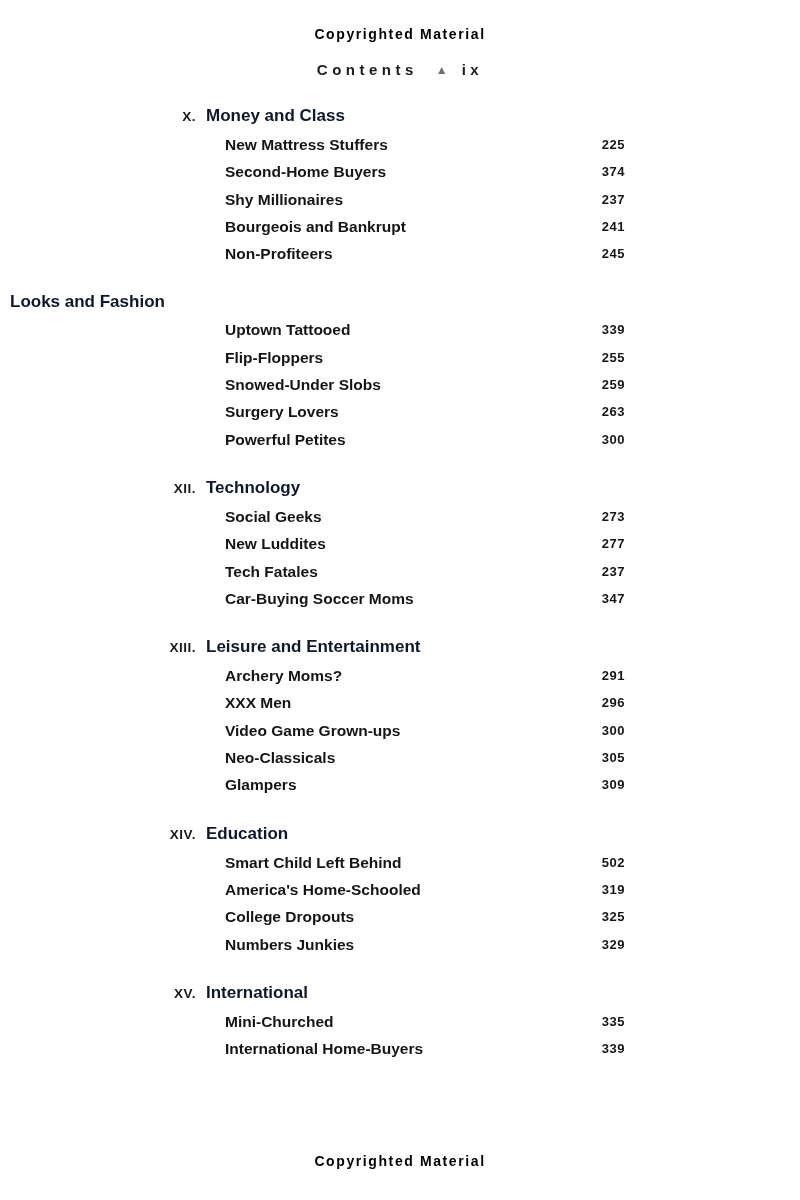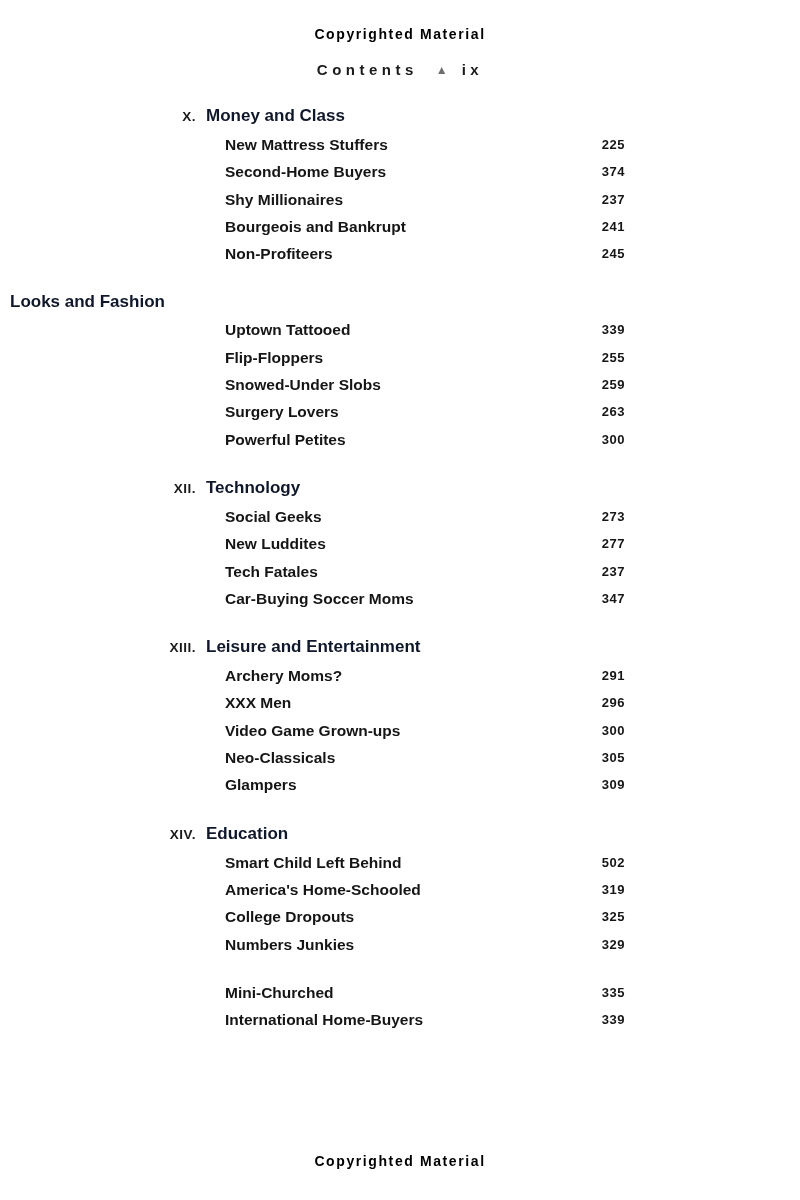--- a/index.html
+++ b/index.html
@@ -224,20 +224,24 @@
       <div class="entry">
         <span class="entry-label">College Dropouts</span>
         <span class="entry-page">325</span>
       </div>
       <div class="entry">
         <span class="entry-label">Numbers Junkies</span>
         <span class="entry-page">329</span>
       </div>
     </div>
     <div class="section">
+      <div class="section-heading">
+        <span class="numeral">XV.</span>
+        <span class="section-title">International</span>
+      </div>
       <div class="entry">
         <span class="entry-label">Mini-Churched</span>
         <span class="entry-page">335</span>
       </div>
       <div class="entry">
         <span class="entry-label">International Home-Buyers</span>
         <span class="entry-page">339</span>
       </div>
     </div>
   </div>

